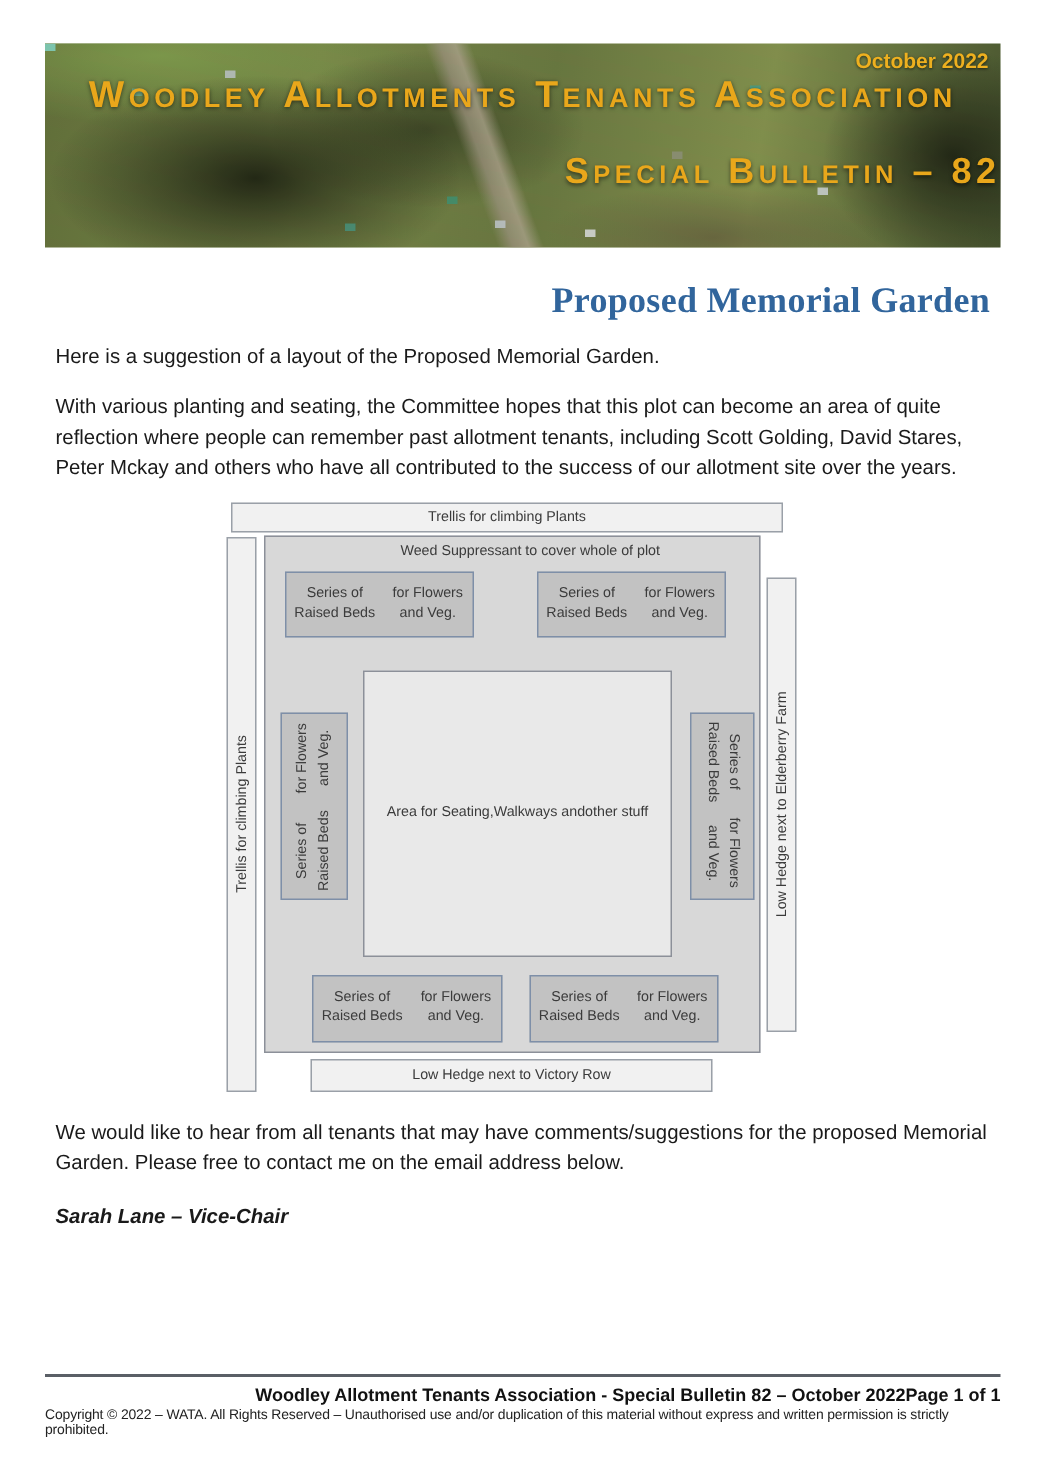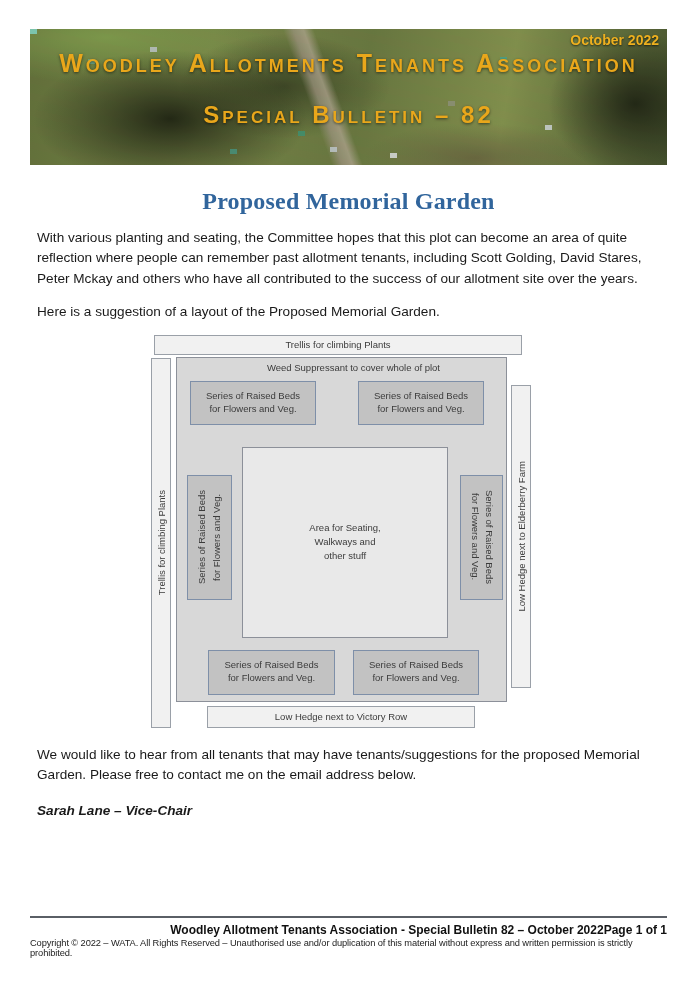--- a/index.html
+++ b/index.html
@@ -50,33 +50,33 @@
     position: absolute; left: 0; right: 0;
     text-align: center;
     color: #e9a71b;
     font-variant: small-caps;
     font-weight: 700;
     text-shadow: 0 1px 3px rgba(0,0,0,0.55);
     z-index: 3;
     white-space: nowrap;
   }
   .org-title    { top: 20px; font-size: 25px; letter-spacing: 3px; }
-  .bulletin     { top: 72px; font-size: 24px; letter-spacing: 3px; }
+  .bulletin     { top: 72px; font-size: 24px; letter-spacing: 3px; text-align: right; }
   .photo-date {
     position: absolute; top: 3px; right: 8px;
     color: #eeb01f; font-weight: 700; font-size: 14px;
     text-shadow: 0 1px 2px rgba(0,0,0,0.6);
     z-index: 3;
   }
 
   
   .content { padding: 0 37px; }
   h1.doc-title {
     margin: 23px 0 4px 0;
-    text-align: center;
+    text-align: right;
     font-family: "Liberation Serif", serif;
     font-weight: 700;
     font-size: 24px;
     color: #31659c;
     letter-spacing: 0.2px;
   }
   p.body-text {
     margin-top: 13px;
     font-size: 13.6px;
     line-height: 1.5;
@@ -106,31 +106,31 @@
     border: 1px solid #8c9099;
   }
   .weed-label {
     position: absolute; left: 25px; top: 30px; width: 355px;
     text-align: center;
   }
   .bed {
     position: absolute;
     background: #c2c2c2;
     border: 1px solid #7e8fa8;
-    display: flex; flex-direction: column; align-items: center; justify-content: center;
+    display: flex; align-items: center; justify-content: center;
     text-align: center;
     line-height: 1.35;
   }
   .bed span { display: block; }
   .seating {
     position: absolute;
     left: 91px; top: 115px; width: 206px; height: 191px;
     background: #e9e9e9;
     border: 1px solid #8c9099;
-    display: flex; flex-direction: column; align-items: center; justify-content: center;
+    display: flex; align-items: center; justify-content: center;
     text-align: center;
     line-height: 1.5;
   }
   .seating span { display: block; }
   .vtext-up   { writing-mode: vertical-rl; transform: rotate(180deg); }
   .vtext-down { writing-mode: vertical-rl; }
   .bar-top    { left: 3px;   top: 3px;   width: 368px; height: 20px; }
   .bar-left   { left: 0;     top: 26px;  width: 20px;  height: 370px; }
   .bar-right  { left: 360px; top: 53px;  width: 20px;  height: 303px; }
   .bar-bottom { left: 56px;  top: 374px; width: 268px; height: 22px; }
@@ -176,22 +176,22 @@
 <div class="photo">
   <div class="photo-date">October 2022</div>
   <div class="photo-text org-title">Woodley Allotments Tenants Association</div>
   <div class="photo-text bulletin">Special Bulletin – 82</div>
 </div>
 
 <div class="content">
 
   <h1 class="doc-title">Proposed Memorial Garden</h1>
 
+  <p class="body-text">Here is a suggestion of a layout of the Proposed Memorial Garden.</p>
   <p class="body-text">With various planting and seating, the Committee hopes that this plot can become an area of quite reflection where people can remember past allotment tenants, including Scott Golding, David Stares, Peter Mckay and others who have all contributed to the success of our allotment site over the years.</p>
-  <p class="body-text">Here is a suggestion of a layout of the Proposed Memorial Garden.</p>
 
   <div class="diagram">
 
     <div class="bar bar-top">
       <span>Trellis for climbing Plants</span>
     </div>
 
     <div class="bar bar-left">
       <span class="vtext-up">Trellis for climbing Plants</span>
     </div>
@@ -238,21 +238,21 @@
     <div class="bar bar-right">
       <span class="vtext-up">Low Hedge next to Elderberry Farm</span>
     </div>
 
     <div class="bar bar-bottom">
       <span>Low Hedge next to Victory Row</span>
     </div>
 
   </div>
 
-  <p class="body-text">We would like to hear from all tenants that may have tenants/suggestions for the proposed Memorial Garden. Please free to contact me on the email address below.</p>
+  <p class="body-text">We would like to hear from all tenants that may have comments/suggestions for the proposed Memorial Garden. Please free to contact me on the email address below.</p>
 
   <div class="signoff">
     <div class="name">Sarah Lane – Vice-Chair</div>
   </div>
 
 </div>
 
 <div class="footer">
   <div class="footer-main">
     <span>Woodley Allotment Tenants Association - Special Bulletin 82 – October 2022</span>

